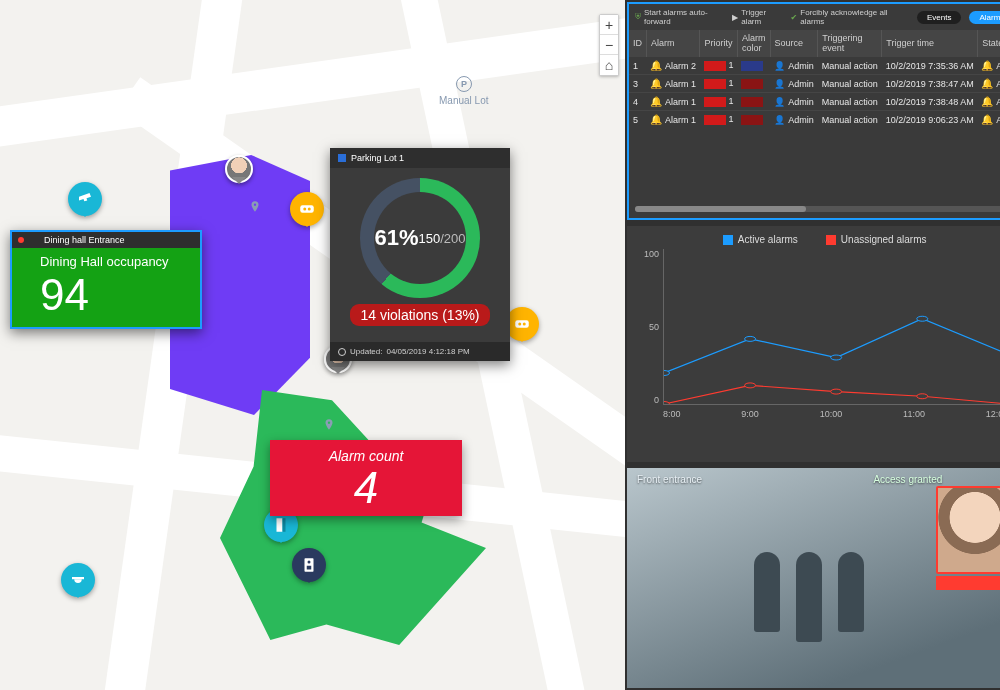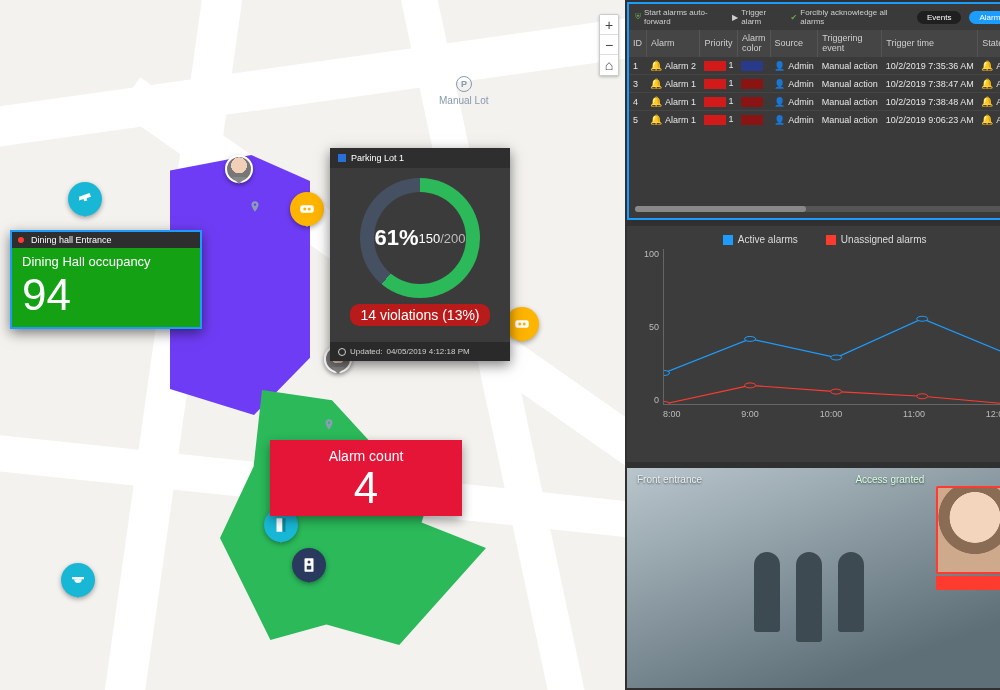--- a/index.html
+++ b/index.html
@@ -21,32 +21,32 @@
 .building { position: absolute; }
 .building.purple { top: 155px; left: 170px; width: 140px; height: 260px; background: #6f3cf5; clip-path: polygon(0 6%, 58% 0, 100% 10%, 100% 78%, 60% 100%, 0 90%); }
 .building.green { top: 390px; left: 220px; width: 280px; height: 255px; background: #2bb95a; clip-path: polygon(15% 0, 40% 4%, 55% 22%, 78% 30%, 72% 52%, 95% 62%, 64% 100%, 38% 92%, 18% 98%, 0 58%, 12% 30%); }
 
 .zoom-ctl { position: absolute; top: 14px; right: 6px; width: 20px; background: #fff; border: 1px solid #ccc; border-radius: 2px; box-shadow: 0 1px 3px rgba(0,0,0,.25); }
 .zoom-ctl button { display: block; width: 100%; height: 20px; background: #fff; border: none; border-bottom: 1px solid #ddd; font-size: 14px; line-height: 1; cursor: pointer; color: #444; }
 .zoom-ctl button:last-child { border-bottom: none; }
 
 
 .cam-card { position: absolute; top: 230px; left: 10px; width: 192px; border: 2px solid #1c9cff; background: #2e2e2e; box-shadow: 0 4px 12px rgba(0,0,0,.5); }
-.cam-title { background: #2e2e2e; color: #fff; font-size: 9px; padding: 3px 6px; display: flex; align-items: center; gap: 7px; }
+.cam-title { background: #2e2e2e; color: #fff; font-size: 9px; padding: 3px 6px; display: flex; align-items: center; gap: 20px; }
 .cam-title .red-dot { width: 6px; height: 6px; border-radius: 50%; background: #ff3b30; }
 .cam-body { position: relative; height: 112px; background: linear-gradient(135deg, #cfd9d3 0%, #a8b7b0 60%, #7f928a 100%); display: flex; align-items: center; justify-content: center; overflow: hidden; }
 .ppl { width: 14px; height: 30px; background: #3e4b45; border-radius: 7px 7px 2px 2px; margin: 0 4px; display: inline-block; }
 .ppl.s { height: 22px; }
 .live-badge { position: absolute; right: 4px; bottom: 4px; background: #ff3831; color: #fff; font-size: 8px; padding: 1px 6px; border-radius: 2px; }
-.cam-caption { background: #14a214; color: #fff; padding: 6px 10px 10px; }
+.cam-caption { background: #14a214; color: #fff; padding: 6px 28px 10px; }
 .cam-caption-title { font-size: 13px; }
 .cam-caption-val { font-size: 44px; font-weight: 300; line-height: 1; margin-top: 4px; }
 
 
-.alarm-card { position: absolute; top: 440px; left: 270px; width: 192px; background: #e51537; color: #fff; padding: 8px 0 6px; text-align: center; box-shadow: 0 4px 10px rgba(0,0,0,.4); }
+.alarm-card { position: absolute; top: 440px; left: 270px; width: 192px; background: #e51537; color: #fff; padding: 8px 0 6px; text-align: center; box-shadow: 0 4px 10px rgba(0,0,0,.4); font-style: italic; }
 .alarm-card-title { font-size: 14px; }
 .alarm-card-val { font-size: 44px; font-weight: 300; line-height: 1; margin-top: 2px; }
 
 
 .occ-card { position: absolute; top: 148px; left: 330px; width: 180px; background: #3b3b3b; color: #fff; box-shadow: 0 4px 12px rgba(0,0,0,.5); }
 .occ-head { display: flex; align-items: center; gap: 5px; padding: 5px 8px; font-size: 9px; background: #2e2e2e; }
 .occ-head .p-sq { width: 8px; height: 8px; background: #2a6ed8; }
 .occ-donut { position: relative; width: 120px; height: 120px; margin: 10px auto 6px; border-radius: 50%; background: conic-gradient(#2bb95a 0 61%, #455163 61% 100%); }
 .occ-donut::after { content: ""; position: absolute; inset: 14px; border-radius: 50%; background: #3b3b3b; }
 .occ-center { position: absolute; inset: 0; display: flex; align-items: center; justify-content: center; z-index: 2; }
@@ -109,21 +109,21 @@
 .legend i.sq-red { background: #ff3b30; }
 .chart-area { position: relative; height: 174px; margin-left: 26px; margin-right: 4px; }
 .y-axis { position: absolute; left: -26px; top: 0; bottom: 18px; width: 22px; display: flex; flex-direction: column; justify-content: space-between; font-size: 9px; color: #bcbcbc; text-align: right; gap: 14px; }
 .plot { position: absolute; left: 0; right: 0; top: 0; bottom: 18px; border-left: 1px solid #666; border-bottom: 1px solid #666; }
 .x-axis { position: absolute; left: 0; right: 0; bottom: 0; height: 14px; display: flex; justify-content: space-between; font-size: 9px; color: #bcbcbc; }
 .plot svg { width: 100%; height: 100%; }
 
 
 .feed-panel { flex: 1; margin: 6px 2px 2px 2px; position: relative; background: linear-gradient(160deg, #b9c6cc 0%, #5e6f78 80%); overflow: hidden; }
 .feed-label-left { position: absolute; top: 6px; left: 10px; font-size: 10px; color: #e8f0f5; text-shadow: 0 1px 2px rgba(0,0,0,.6); }
-.feed-label-right { position: absolute; top: 6px; right: 98px; font-size: 10px; color: #d7ffdf; text-shadow: 0 1px 2px rgba(0,0,0,.6); }
+.feed-label-right { position: absolute; top: 6px; right: 80px; font-size: 10px; color: #d7ffdf; text-shadow: 0 1px 2px rgba(0,0,0,.6); }
 .feed-people { position: absolute; left: 32%; top: 38%; display: flex; gap: 16px; }
 .feed-people .p { width: 26px; height: 80px; background: #3d4a52; border-radius: 13px 13px 3px 3px; }
 .face-box { position: absolute; right: 8px; top: 18px; width: 78px; height: 88px; border: 2px solid #ff3b30; background: radial-gradient(circle at 50% 35%, #f3d5bd 0 38%, #8a6b54 39% 55%, #cfa98c 56% 100%); border-radius: 2px; }
 .face-foot { position: absolute; right: 8px; top: 108px; width: 78px; height: 14px; background: #ff3b30; }
 </style>
 </head>
 <body>
 
 <div class="app">
 

